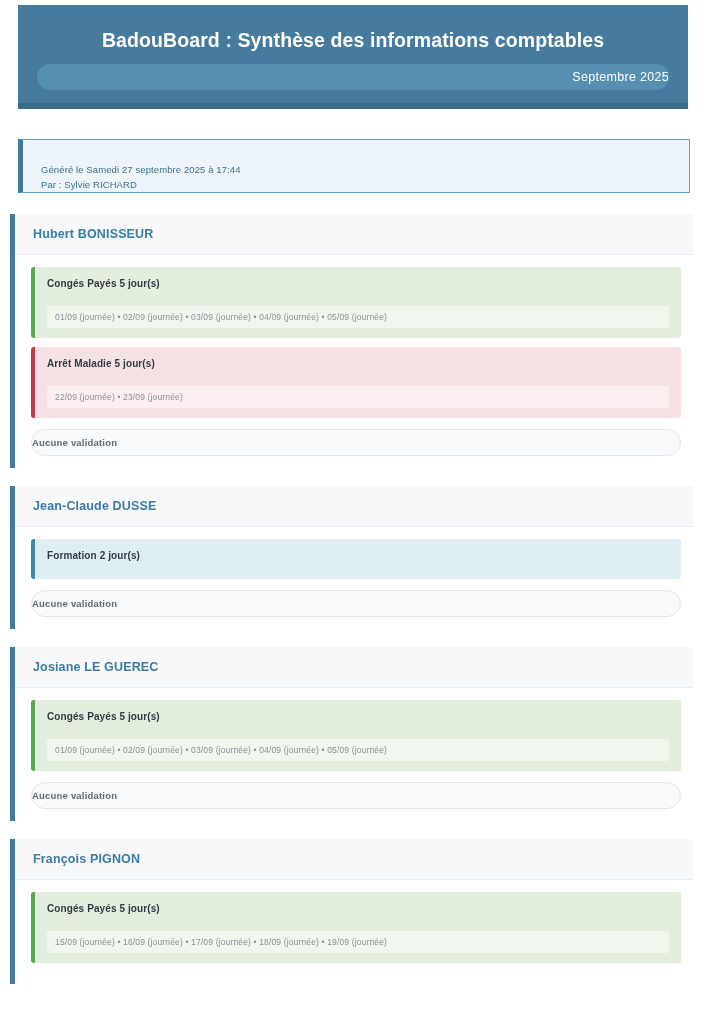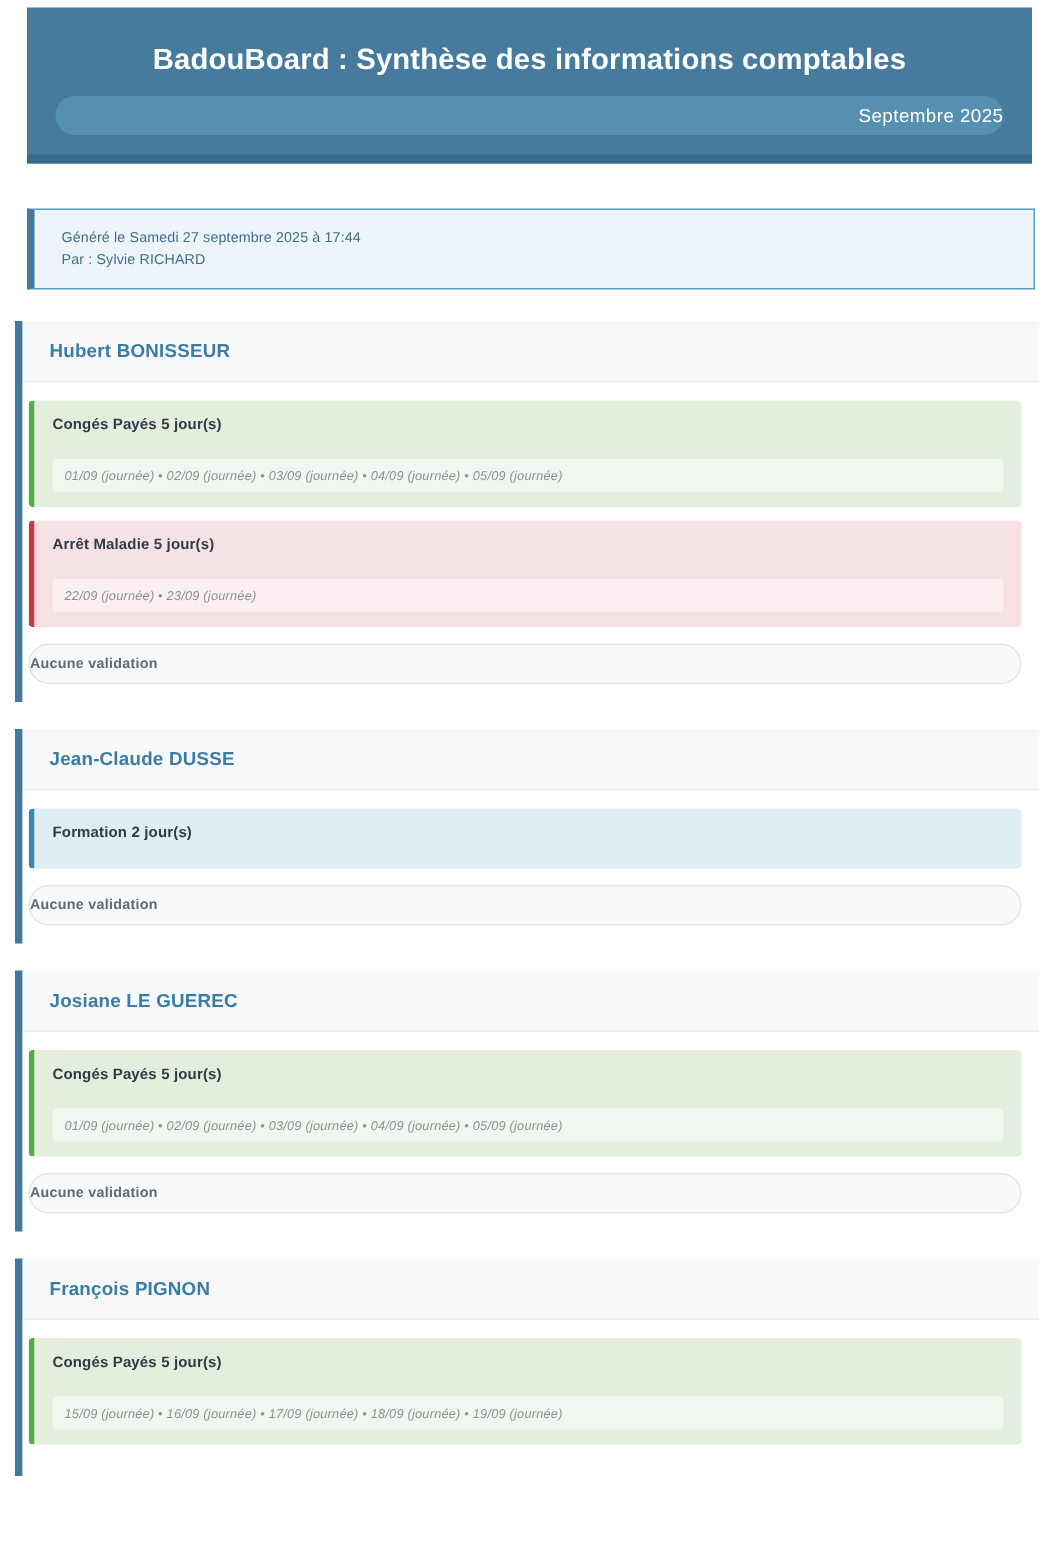--- a/index.html
+++ b/index.html
@@ -48,21 +48,21 @@
   }
 
   
   .info-box {
     position: absolute;
     left: 18px; top: 139px;
     width: 672px; height: 54px;
     background: #edf4fa;
     border: 1px solid #5d9ec4;
     border-left: 5px solid #45799c;
-    padding: 11px 0 0 18px;
+    padding: 22px 0 0 18px;
   }
   .info-line {
     color: #3f6f8f;
     font-size: 9.5px;
     line-height: 15px;
     letter-spacing: 0.1px;
   }
 
   
   .cards {
@@ -83,39 +83,38 @@
     padding: 13px 0 13px 18px;
   }
   .card-name {
     color: #3a7ca5;
     font-size: 12.5px;
     font-weight: bold;
     letter-spacing: 0.15px;
   }
   .card-body {
     background: #ffffff;
-    padding: 12px 12px 12px 4px;
+    padding: 12px 12px 12px 16px;
   }
 
   
   .absence {
     border-radius: 3px;
     padding: 11px 12px 10px 12px;
     margin-bottom: 9px;
   }
   .absence-title {
     font-size: 10px;
     font-weight: bold;
     color: #2f3b44;
     margin-bottom: 8px;
     letter-spacing: 0.1px;
   }
   .absence-dates {
     font-size: 8.5px;
-    font-style: italic;
     color: #8a9198;
     letter-spacing: 0.15px;
     border-radius: 3px;
     padding: 6px 8px;
     margin-top: 17px;
   }
 
   .absence.type-conges {
     background: #e3eede;
     border-left: 4px solid #5aa84f;

